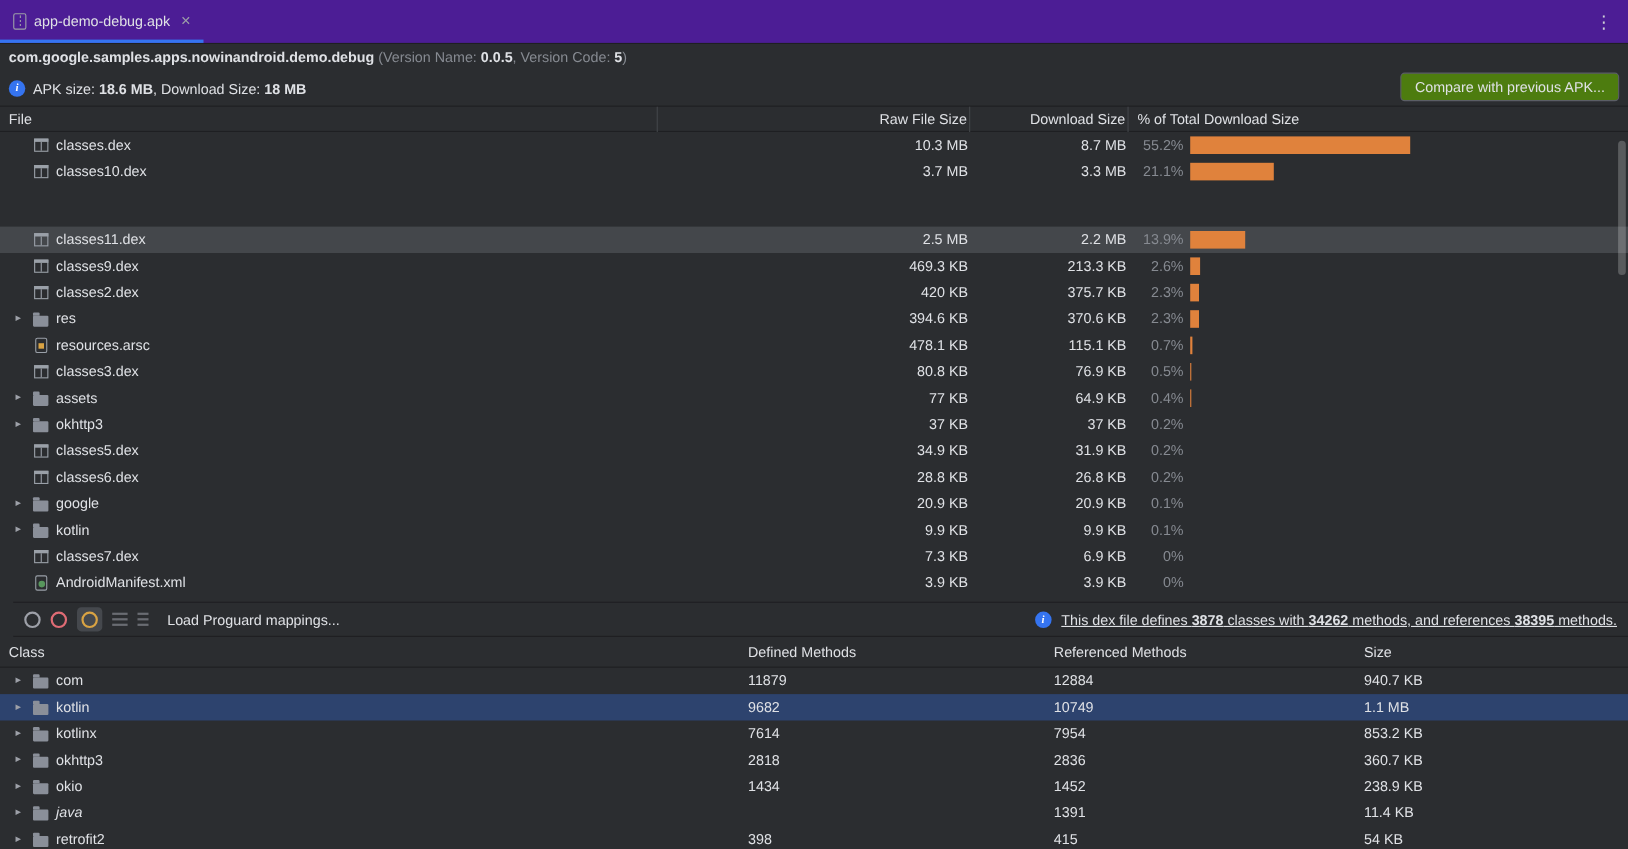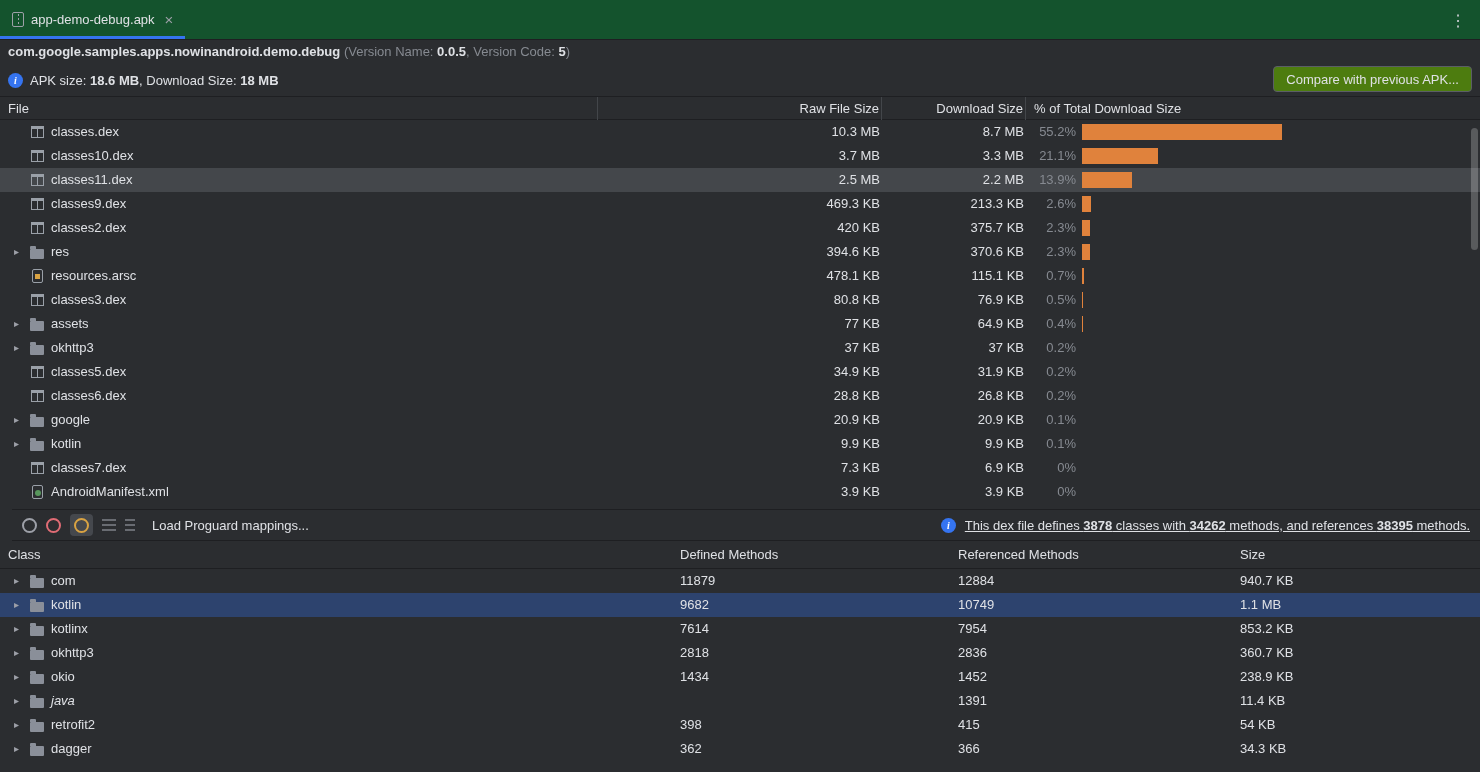--- a/index.html
+++ b/index.html
@@ -1,19 +1,19 @@
 <!DOCTYPE html>
 <html><head>
 <meta charset="utf-8">
 <style>
   *{box-sizing:border-box;margin:0;padding:0;}
   html,body{width:1480px;height:772px;}
   body{background:#2b2d30;color:#dfe1e5;font:13px "Liberation Sans",sans-serif;overflow:hidden;position:relative;}
 
-  .tabbar{height:40px;border-bottom:1px solid #1e1f22;display:flex;align-items:stretch;position:relative;background:#14532d;}
+  .tabbar{height:40px;border-bottom:1px solid #1e1f22;display:flex;align-items:stretch;position:relative;background:#4c1d95;}
   .tab{display:flex;align-items:center;gap:7px;padding:0 12px;position:relative;cursor:pointer;}
   .tab::after{content:'';position:absolute;left:0;right:0;bottom:0;height:3px;background:#3574f0;}
   .tab-label{color:#dfe1e5;}
   .tab-close{color:#9da0a8;font-size:15px;margin-left:3px;line-height:1;}
   .kebab{position:absolute;right:14px;top:50%;transform:translateY(-50%);color:#ced0d6;font-size:16px;cursor:pointer;}
   .apk-icon{width:12px;height:15px;border:1px solid #9da0a8;border-radius:2px;position:relative;flex:0 0 auto;}
   .apk-icon::before{content:'';position:absolute;left:5px;top:1px;bottom:1px;width:1px;background:repeating-linear-gradient(to bottom,#9da0a8 0 2px,transparent 2px 4px);}
 
   .pkgline{height:24px;line-height:24px;padding:0 8px;white-space:nowrap;}
   .pkg-name{font-weight:700;}
@@ -24,21 +24,21 @@
   .compare-btn{position:absolute;right:8px;top:66px;height:26px;padding:0 12px;background:#4d7c0f;border:1px solid #5b5e66;border-radius:4px;color:#dfe1e5;font:13px "Liberation Sans",sans-serif;cursor:pointer;}
 
   .ftable{position:relative;}
   .fhead,.frow{display:grid;grid-template-columns:598px 284px 144px 1fr;align-items:center;}
   .fhead{height:24px;line-height:23px;border-top:1px solid #1e1f22;border-bottom:1px solid #1e1f22;}
   .fhead>div{height:100%;}
   .h-file{padding-left:8px;border-right:1px solid #43464a;}
   .h-raw,.h-dl{text-align:right;padding-right:2px;border-right:1px solid #43464a;}
   .h-pct{padding-left:8px;}
   .frow{height:24px;line-height:24px;cursor:pointer;}
-  .frow.selected{background:#44474b;}
+  .frow.selected{background:#44474b;margin-top:38px;}
   .c-name{display:flex;align-items:center;padding-left:14px;overflow:hidden;white-space:nowrap;}
   .twisty{width:15px;flex:0 0 auto;color:#9da0a8;font-size:10px;}
   .icon-wrap{width:16px;height:16px;margin-right:6px;display:inline-flex;align-items:center;justify-content:center;flex:0 0 auto;}
   .c-raw,.c-dl{text-align:right;padding-right:2px;}
   .c-pct{display:flex;align-items:center;height:100%;}
   .pct-text{width:50px;text-align:right;color:#868a91;flex:0 0 auto;}
   .pct-bar{height:16px;margin-left:6px;flex:0 0 auto;}
   .scroll-thumb{position:absolute;right:2px;top:32px;width:7px;height:122px;border-radius:4px;background:rgba(255,255,255,.22);cursor:pointer;}
 
   .folder-icon-shape{width:14px;height:10px;background:#8a8f99;border-radius:1px;position:relative;margin-top:3px;}

